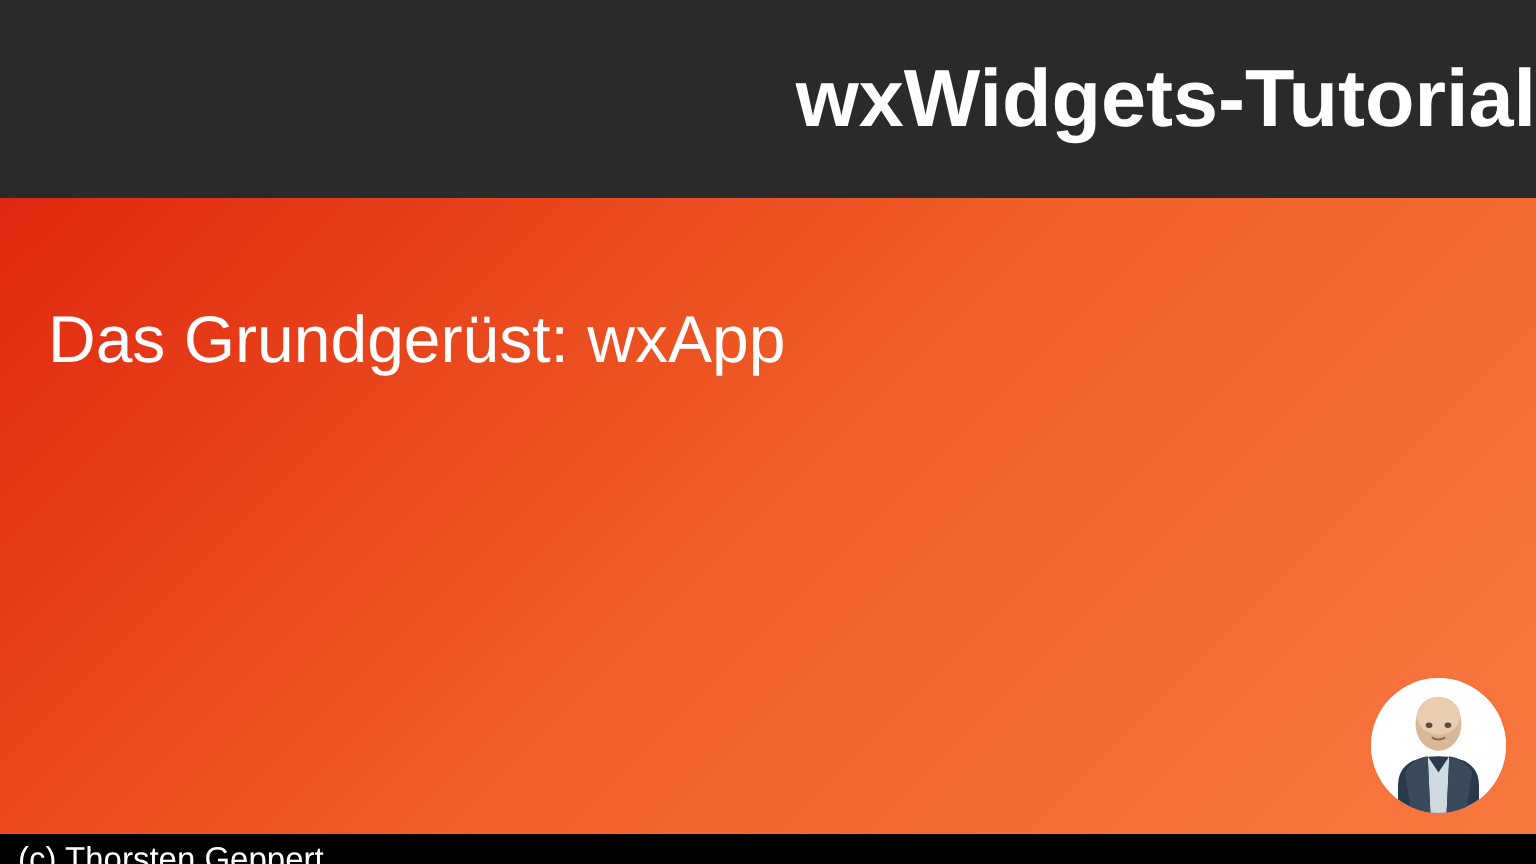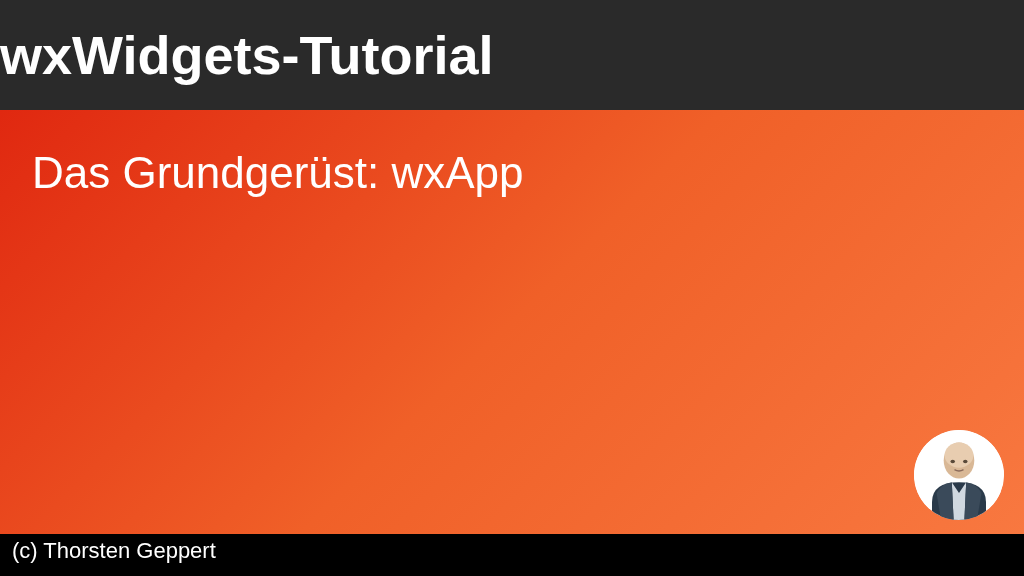--- a/index.html
+++ b/index.html
@@ -9,36 +9,36 @@
     }
     body {
       width: 1024px;
       height: 576px;
       font-family: Arial, Helvetica, sans-serif;
       overflow: hidden;
       background: #000;
     }
     .header {
       width: 100%;
-      height: 110px;
+      height: 132px;
       background: #2a2a2a;
       display: flex;
       align-items: center;
-      justify-content: flex-start;
+      justify-content: flex-end;
     }
     .header-title {
       color: #ffffff;
       font-size: 54px;
       font-weight: bold;
     }
     .main {
       width: 100%;
       height: 424px;
       background: linear-gradient(135deg, #e02810 0%, #f06028 50%, #f87840 100%);
-      padding: 38px 32px 0 32px;
+      padding: 70px 32px 0 32px;
       position: relative;
     }
     .subtitle {
       color: #ffffff;
       font-size: 44px;
       font-weight: normal;
     }
     .avatar {
       position: absolute;
       right: 20px;

